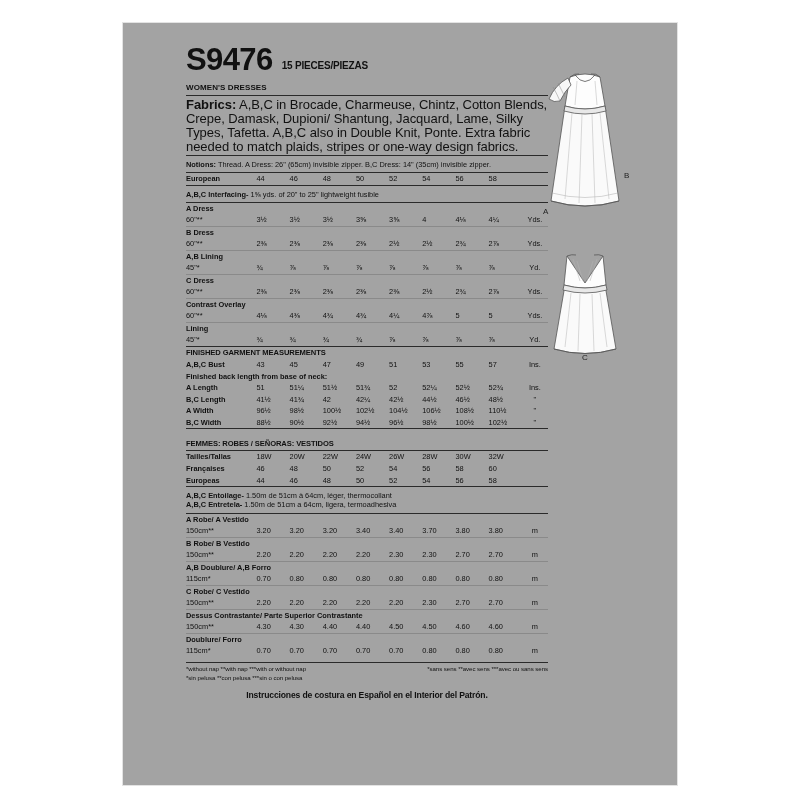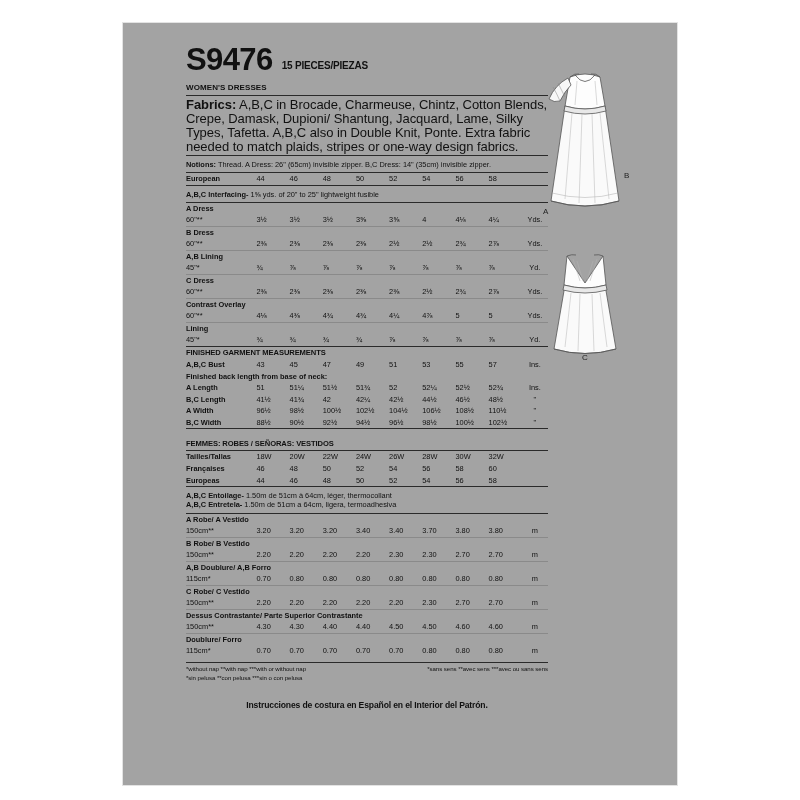--- a/index.html
+++ b/index.html
@@ -63,21 +63,21 @@
   col.cU{width:26px;}
   
   .fnwrap{
     border-top:1px solid #2a2a2a;
     margin-top:5px;padding-top:2.5px;
     display:flex;justify-content:space-between;
   }
   .fn{font-size:6.1px;line-height:8.6px;letter-spacing:-0.05px;white-space:nowrap;}
   .instr{
     text-align:center;font-size:8.6px;font-weight:bold;
-    margin-top:18px;letter-spacing:-0.15px;
+    margin-top:8px;letter-spacing:-0.15px;
   }
   
   .figs{position:absolute;left:404px;top:38px;width:118px;}
   .figbox{position:relative;}
   .figlabel{
     position:absolute;font-size:8px;font-weight:normal;color:#222;
   }
 </style>
 </head>
 <body>

